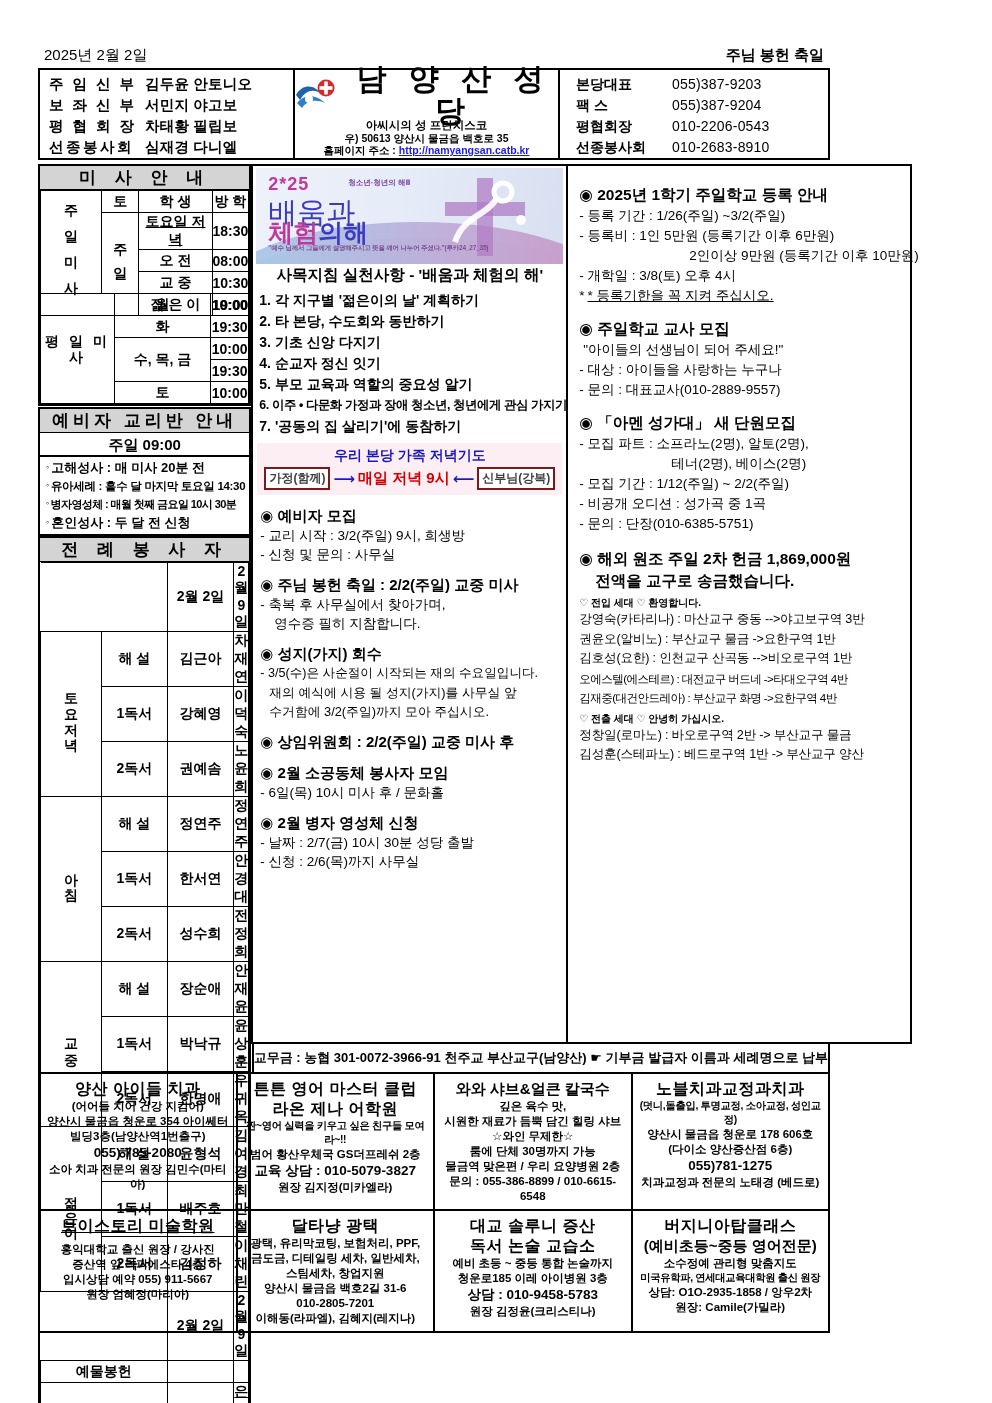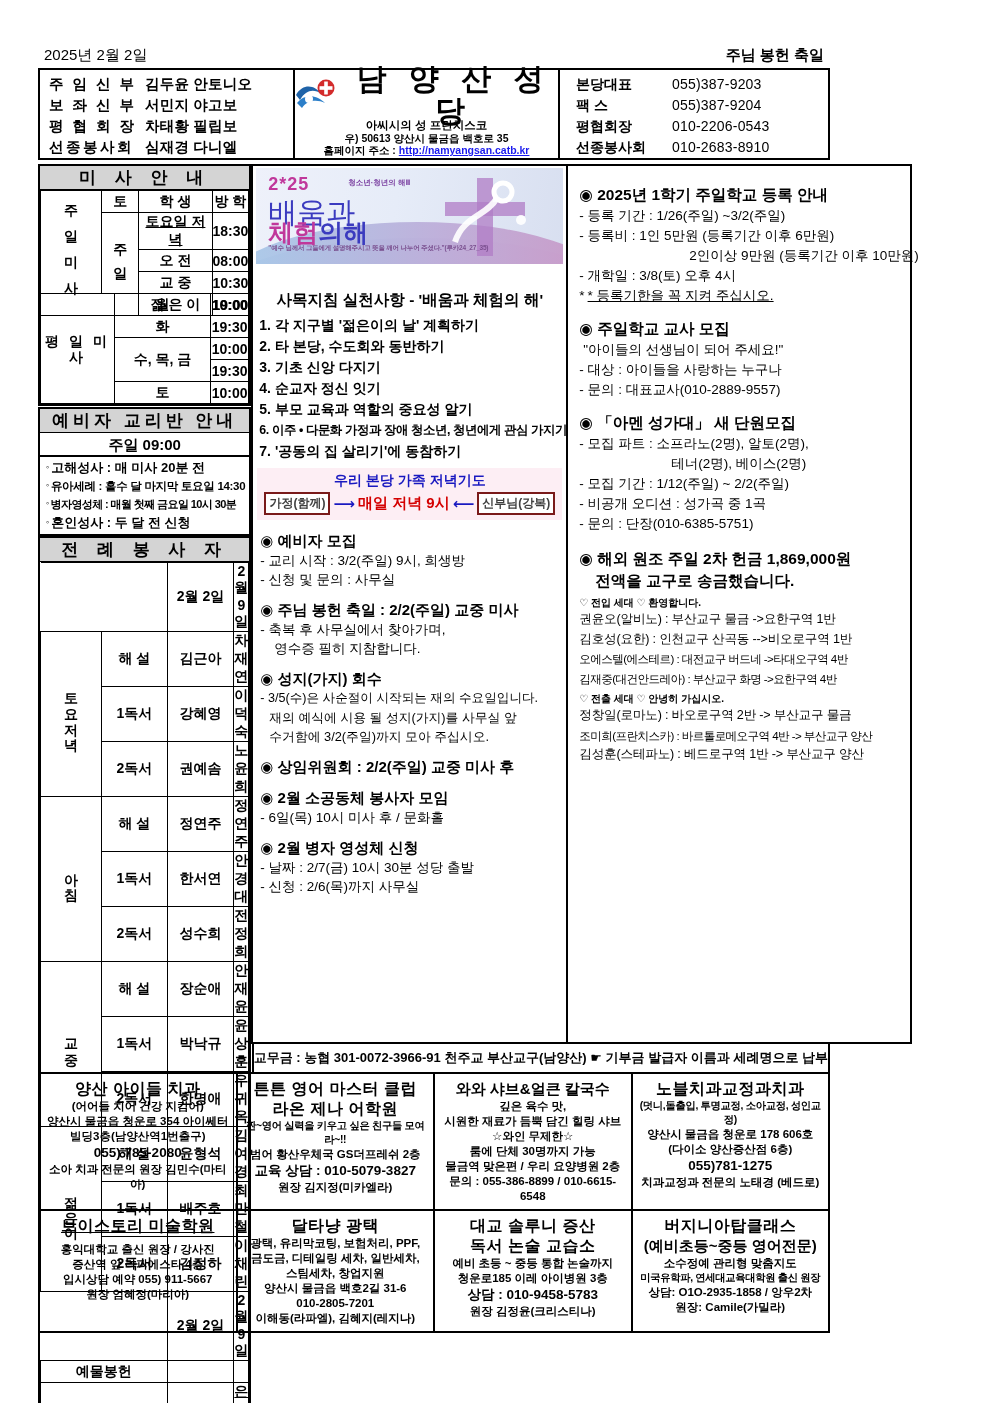--- a/index.html
+++ b/index.html
@@ -75,21 +75,21 @@
                   border-radius:50% 50% 0 0 / 100% 100% 0 0; opacity:.9;}
   .banner .figure{ position:absolute; right:18px; top:4px; width:120px; height:88px;}
   .b-y25 { position:absolute; left:12px; top:6px; font-size:18px; font-weight:bold;
            color:#c0389b; letter-spacing:1px;}
   .b-sm  { position:absolute; left:92px; top:10px; font-size:7.5px; font-weight:bold; color:#7a3fa0;}
   .b-l1  { position:absolute; left:12px; top:25px; font-size:29px; font-weight:normal; color:#3b3bbf;}
   .b-l2  { position:absolute; left:12px; top:48px; font-size:25px; font-weight:bold; color:#3b3bbf;}
   .b-l2 .pk { color:#c0389b;}
   .b-foot{ position:absolute; left:12px; top:76px; font-size:6.5px; font-weight:bold; color:#7a4f8f;
            letter-spacing:-0.2px;}
-  .midtitle { text-align:center; font-size:15.5px; font-weight:bold; margin:26px 0 4px 0;}
+  .midtitle { text-align:center; font-size:15.5px; font-weight:bold; margin:1px 0 4px 0;}
   .mlist { padding:0 6px 0 6px; }
   .mitem { font-size:14px; font-weight:bold; line-height:21px; white-space:nowrap;}
   .mitem.sq { font-size:12.4px; letter-spacing:-0.4px;}
   .prayerbox { margin:6px 4px 0 4px; background:#fdeef4; padding:3px 2px 5px 2px; }
   .pb-title { text-align:center; font-size:14px; font-weight:bold; color:#1919c0; line-height:19px;}
   .pb-row { display:flex; align-items:center; justify-content:center; gap:3px; margin-top:2px;}
   .pb-tag { border:2px solid #7a1a1a; color:#404040; font-size:12px; font-weight:bold;
             padding:1px 3px; background:#fff; white-space:nowrap;}
   .pb-arrow { color:#1919c0; font-size:15px; font-weight:bold; line-height:14px;}
   .pb-center { color:#d40000; font-size:15px; font-weight:bold; white-space:nowrap;}
@@ -502,28 +502,28 @@
         <div class="r-l">- 모집 파트 : 소프라노(2명), 알토(2명),</div>
         <div class="r-l ind2" style="padding-left:92px;">테너(2명), 베이스(2명)</div>
         <div class="r-l">- 모집 기간 : 1/12(주일) ~ 2/2(주일)</div>
         <div class="r-l">- 비공개 오디션 : 성가곡 중 1곡</div>
         <div class="r-l">- 문의 : 단장(010-6385-5751)</div>
 
         <div class="r-big" style="margin-top:14px;">◉ 해외 원조 주일 2차 헌금 1,869,000원</div>
         <div class="r-big" style="padding-left:16px;">전액을 교구로 송금했습니다.</div>
 
         <div class="r-hearts">♡ 전입 세대  ♡  환영합니다.</div>
+        <div class="r-name">강영숙(카타리나) : 마산교구 중동 --&gt;야고보구역 3반</div>
         <div class="r-name">권윤오(알비노) : 부산교구 물금 -&gt;요한구역 1반</div>
         <div class="r-name">김호성(요한) : 인천교구 산곡동 --&gt;비오로구역 1반</div>
         <div class="r-name sq">오에스텔(에스테르) : 대전교구 버드네 -&gt;타대오구역 4반</div>
         <div class="r-name sq">김재중(대건안드레아) : 부산교구 화명 -&gt;요한구역 4반</div>
 
         <div class="r-hearts">♡ 전출 세대 ♡ 안녕히 가십시오.</div>
         <div class="r-name">정창일(로마노) : 바오로구역 2반 -&gt; 부산교구 물금</div>
-        <div class="r-name sq">조미희(프란치스카) : 바르톨로메오구역 4반 -&gt; 부산교구 양산</div>
         <div class="r-name">김성훈(스테파노) : 베드로구역 1반 -&gt; 부산교구 양산</div>
       </div>
     </div>
   </div>
 
   <div class="bankrow">
     <div class="bank-left"></div>
     <div class="bank-main">교무금 :  농협 301-0072-3966-91 천주교 부산교구(남양산) ☛ 기부금 발급자 이름과 세례명으로 납부</div>
   </div>
 

